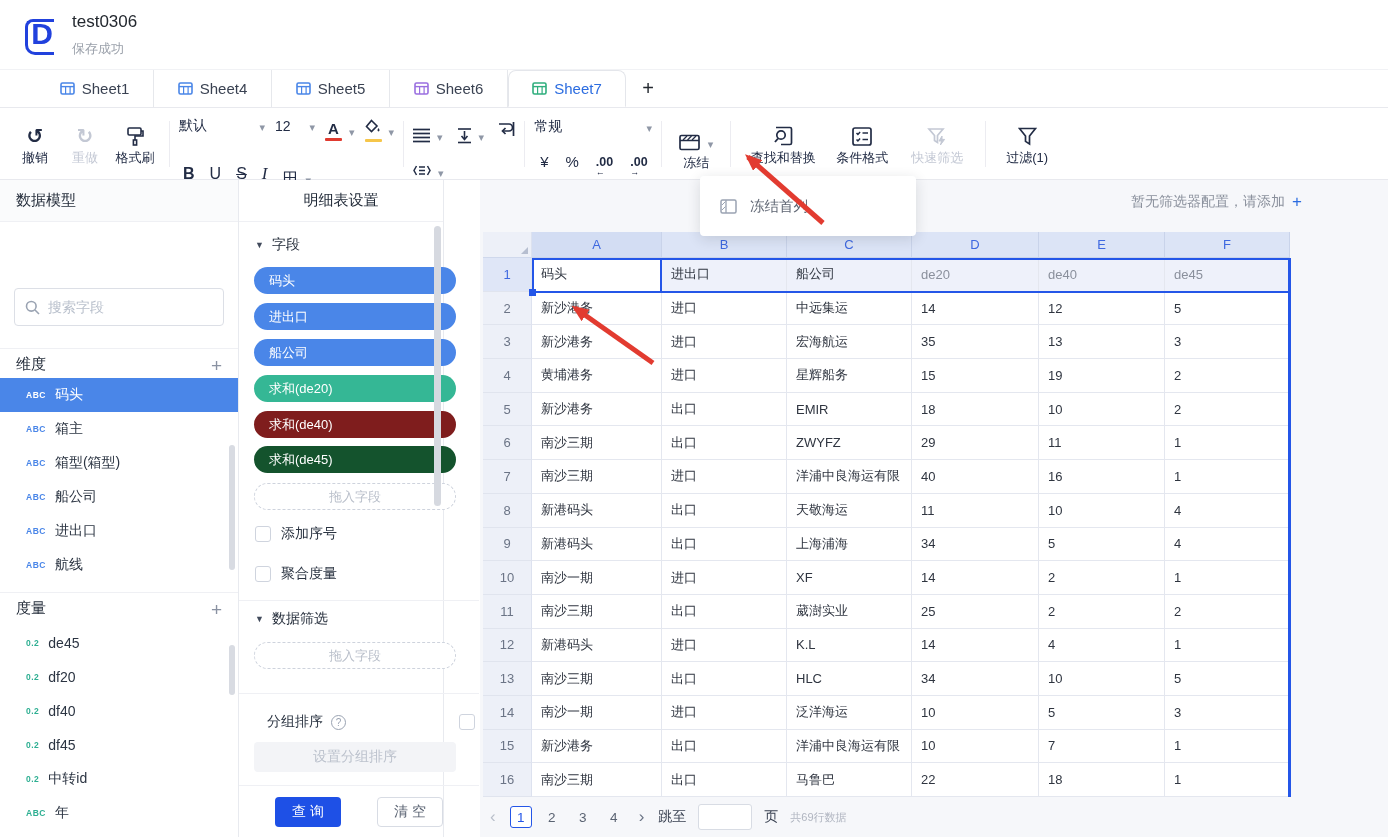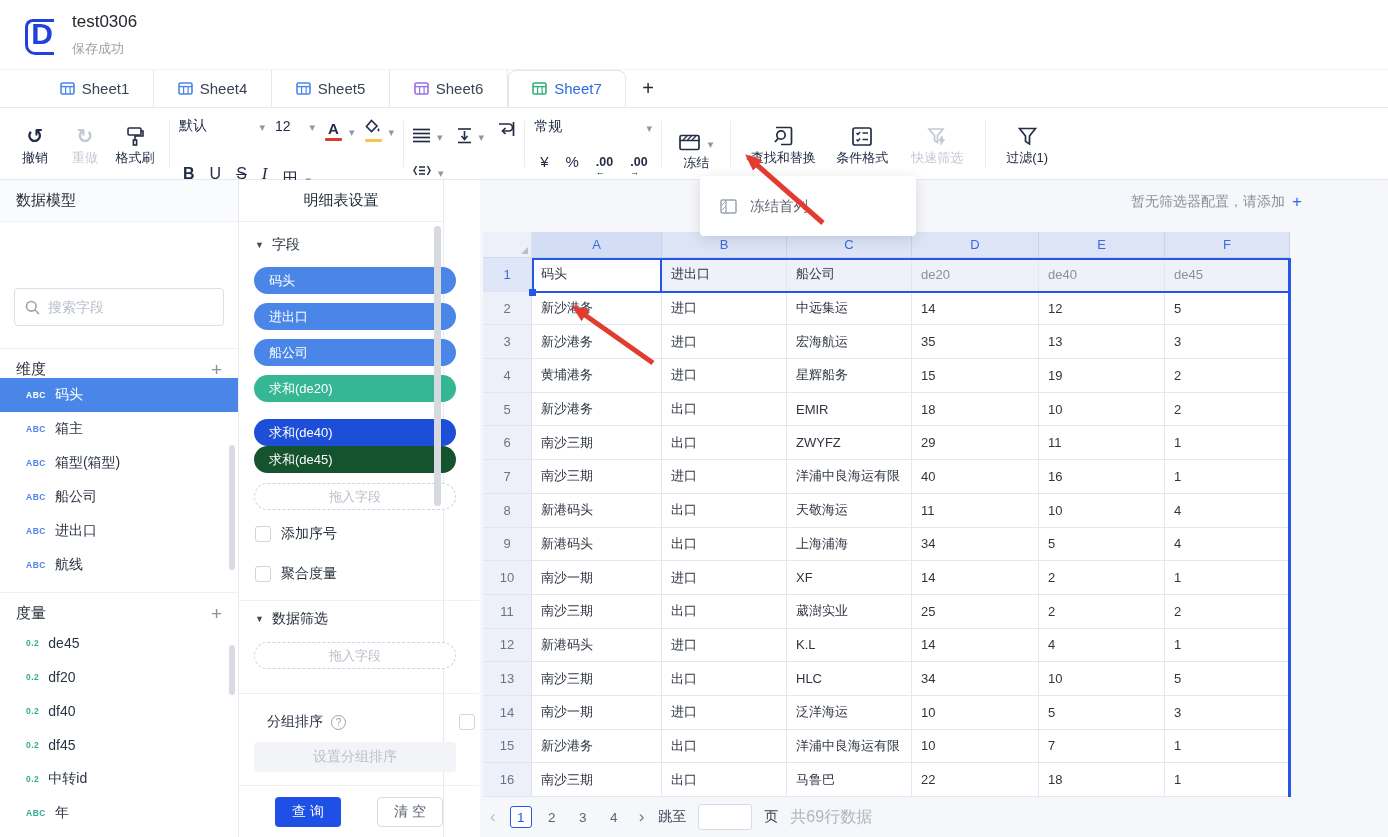--- a/index.html
+++ b/index.html
@@ -43,21 +43,21 @@
   .dec{position:relative;font-size:12.5px;font-weight:600;}
   .dec i{position:absolute;left:0;bottom:-8px;font-style:normal;font-size:9px;letter-spacing:-1px;}
   
   #sidebar{position:absolute;left:0;top:180px;width:238px;height:657px;background:#fff;}
   .sb-title{height:42px;display:flex;align-items:center;padding-left:16px;font-size:15px;color:#1f2836;border-bottom:1px solid #eff0f4;background:#fafbfc;}
   .sb-select{position:absolute;left:14px;top:56px;width:210px;height:36px;border:1px solid #dcdfe6;border-radius:4px;display:flex;align-items:center;justify-content:space-between;padding:0 10px;font-size:14px;color:#5f6673;background:#fff;}
   .dots{color:#9aa3b2;font-size:14px;letter-spacing:0;}
   .sb-search{position:absolute;left:14px;top:108px;width:210px;height:38px;border:1px solid #dcdfe6;border-radius:4px;display:flex;align-items:center;gap:8px;padding:0 10px;background:#fff;}
   .sb-search input{border:none;outline:none;width:150px;font-size:14px;color:#3a4252;font-family:inherit;background:transparent;}
   .sb-search input::placeholder{color:#b9c0cc;}
-  .sec-head{display:flex;align-items:center;justify-content:space-between;padding:0 16px;height:30px;font-size:15px;color:#1f2836;}
+  .sec-head{display:flex;align-items:flex-start;justify-content:space-between;padding:0 16px;height:30px;font-size:15px;color:#1f2836;}
   .sec-head .plus{color:#8a92a2;font-size:19px;font-weight:300;}
   #dim-head{position:absolute;left:0;top:168px;width:238px;border-top:1px solid #eff0f4;padding-top:6px;height:36px;}
   #dim-list{position:absolute;left:0;top:198px;width:238px;}
   #meas-head{position:absolute;left:0;top:412px;width:238px;border-top:1px solid #eff0f4;padding-top:6px;height:36px;}
   #meas-list{position:absolute;left:0;top:446px;width:238px;}
   .fld{height:34px;display:flex;align-items:center;gap:9px;padding-left:26px;font-size:14px;color:#2b3442;}
   .fld .ficon{font-size:8.5px;font-weight:700;letter-spacing:.5px;}
   .fld .ficon.blue{color:#4a86e8;} .fld .ficon.green{color:#2eaf92;}
   .fld.selected{background:#4a86e8;color:#fff;}
   .fld.selected .ficon{color:#fff;}
@@ -101,21 +101,21 @@
   #cell-sel{position:absolute;left:49px;top:26px;width:130px;height:34.7px;border:2px solid #2456e8;pointer-events:none;}
   #sel-handle{position:absolute;left:46px;top:57px;width:7px;height:7px;background:#2456e8;pointer-events:none;}
   #grid-edge{position:absolute;left:805px;top:26px;width:2.5px;height:540px;background:#2456e8;pointer-events:none;}
   
   #pager{position:absolute;left:0;bottom:0;width:908px;height:40px;display:flex;align-items:center;gap:12px;padding-left:8px;font-size:14px;color:#5a6372;background:#f6f7fa;}
   .pg-arrow{font-size:17px;color:#b9bfca;padding:0 2px;}
   .pg-arrow.on{color:#6b7486;}
   .pg{min-width:22px;height:22px;display:flex;align-items:center;justify-content:center;font-size:13.5px;color:#5a6372;border-radius:3px;}
   .pg.cur{border:1px solid #2456e8;color:#2456e8;background:#fff;}
   #jump-input{width:54px;height:26px;border:1px solid #d8dce4;border-radius:3px;background:#fff;outline:none;font-size:13px;padding:0 6px;font-family:inherit;}
-  #pg-total{color:#b0b5c0;font-size:16px;}
+  #pg-total{color:#b0b5c0;font-size:11px;}
   
   #freeze-menu{position:absolute;left:700px;top:176px;width:216px;background:#fff;border-radius:4px;box-shadow:0 3px 14px rgba(31,35,41,.14);padding:6px 0;z-index:50;}
   .menu-item{height:48px;display:flex;align-items:center;gap:13px;padding-left:20px;font-size:14.5px;color:#5f6673;}
   
   #arrows{position:absolute;left:0;top:0;width:1388px;height:837px;pointer-events:none;z-index:100;}
 </style>
 </head>
 <body>
 
 <div id="header">
@@ -438,21 +438,21 @@
   <div class="pn-title">明细表设置</div>
   <div id="sec-fields" class="pn-sec">
     <span class="tri">▼</span>
     <span>字段</span>
   </div>
   <div id="pills">
       <div class="pill" style="top: 87px; background: rgb(74, 134, 232);">码头</div>
       <div class="pill" style="top: 123px; background: rgb(74, 134, 232);">进出口</div>
       <div class="pill" style="top: 159px; background: rgb(74, 134, 232);">船公司</div>
       <div class="pill" style="top: 195px; background: rgb(53, 183, 149);">求和(de20)</div>
-      <div class="pill" style="top: 239px; background: #1d4ed8;">求和(de40)</div>
+      <div class="pill" style="top: 231px; background: #7f1d1d;">求和(de40)</div>
       <div class="pill" style="top: 266px; background: #14532d;">求和(de45)</div>
     </div>
   <div class="pill-drop" style="top:303px">拖入字段</div>
   <div class="chkrow" style="top:345px">
     <span class="chk"></span>
     <span>添加序号</span>
   </div>
   <div class="chkrow" style="top:385px">
     <span class="chk"></span>
     <span>聚合度量</span>

